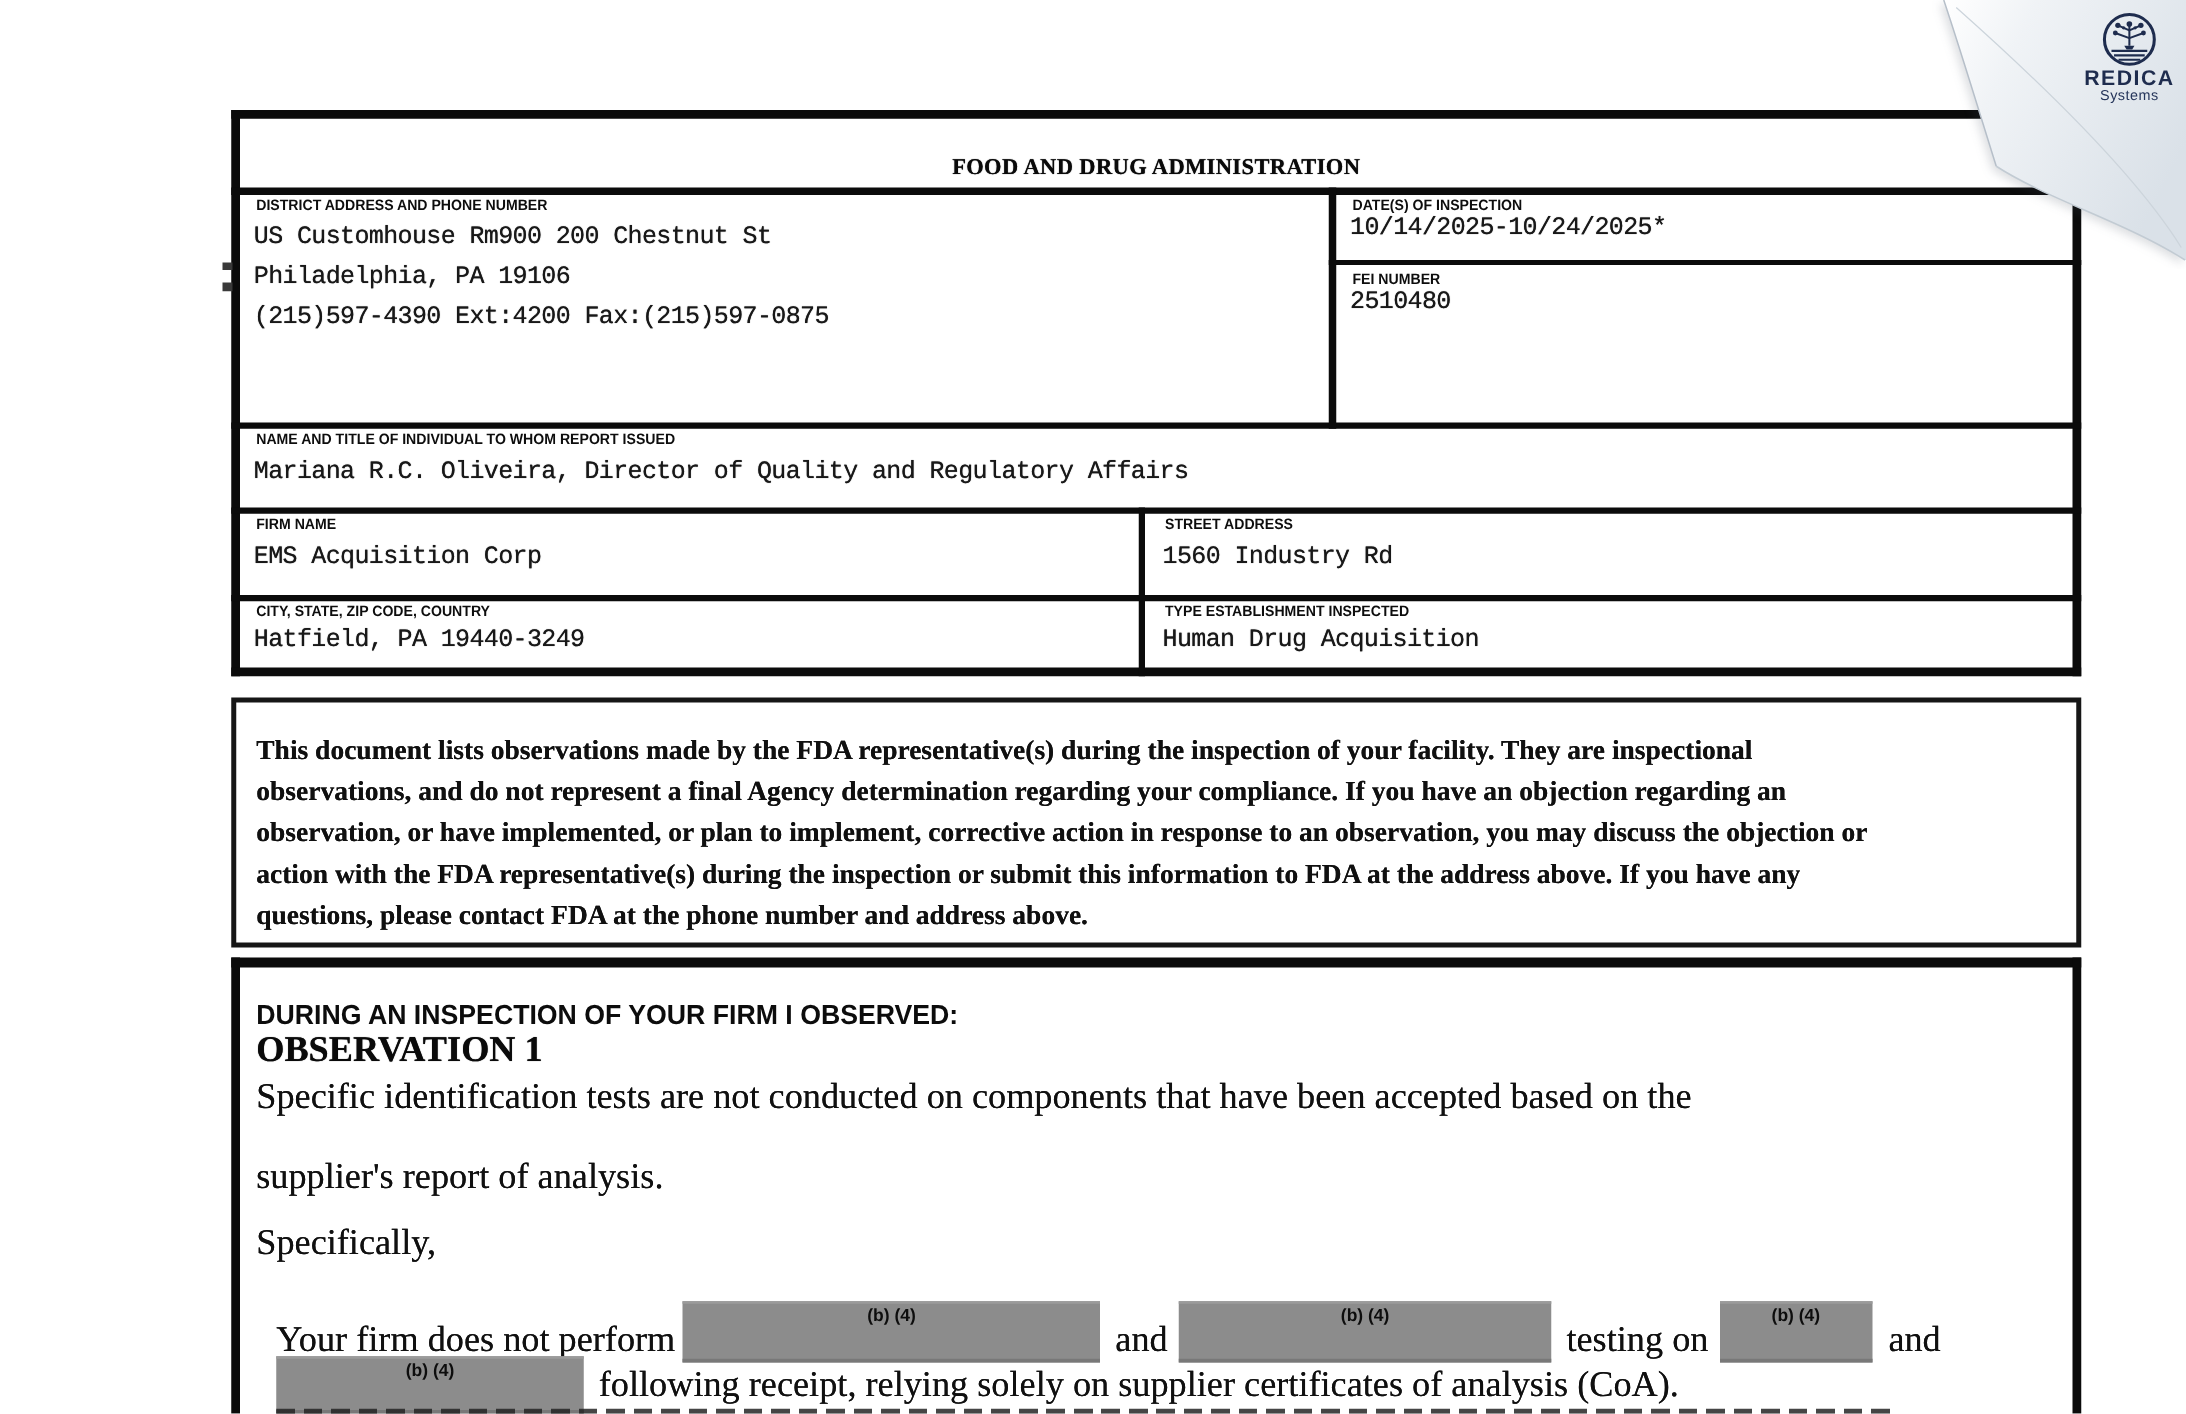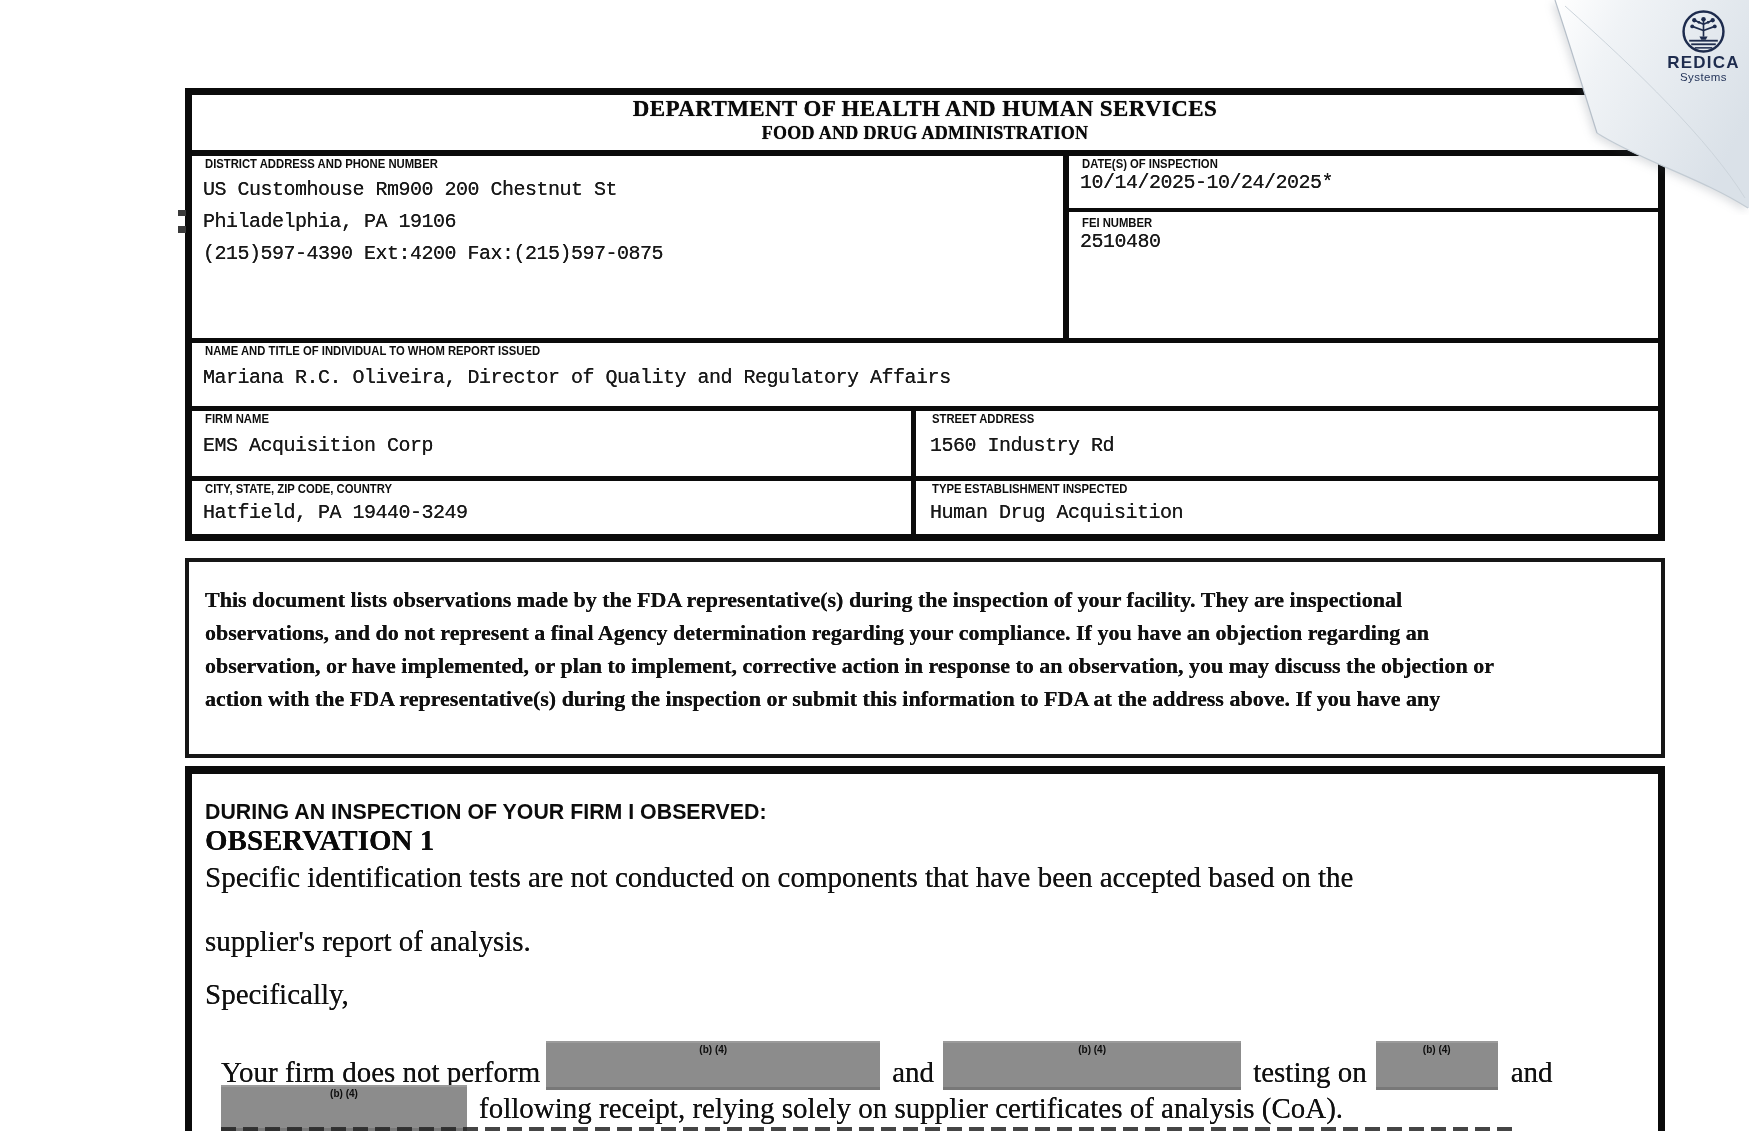--- a/index.html
+++ b/index.html
@@ -55,21 +55,21 @@
   }
   .rowA { left:221px; top:1041px; height:51px; align-items:flex-end; }
   .rowB { left:221px; top:1085px; height:46px; align-items:center; }
   .rowA > span { margin-bottom:3px; }
   .redact {
     position:relative; background:#8c8c8c;
     border-top:2px solid #9b9b9b; border-bottom:3px solid #787878;
   }
   .redact .tag {
     position:absolute; top:1px; left:0; right:0; text-align:center;
-    font-family:"Liberation Sans", sans-serif; font-weight:bold; font-size:10px;
+    font-family:"Liberation Sans", sans-serif; font-weight:bold; font-size:14px;
     color:#0d0d0d; text-shadow:none;
   }
   .tick { position:absolute; background:#3a3a3a; }
   .clip-band {
     position:absolute; left:221px; top:1127px; width:1292px; height:5px;
     background:repeating-linear-gradient(90deg,#242424 0 15px, transparent 15px 22px);
     opacity:0.85;
   }
   .curl-svg { position:absolute; left:1519px; top:0; width:230px; height:215px; }
   .logo-icon { position:absolute; left:1681px; top:9px; width:45px; height:45px; }
@@ -101,21 +101,20 @@
   <div class="rule" style="left:185px; top:338px; width:1480px; height:5px;"></div>
   <div class="rule" style="left:185px; top:406px; width:1480px; height:5px;"></div>
   <div class="rule" style="left:185px; top:476px; width:1480px; height:5px;"></div>
   <div class="rule" style="left:1063px;top:150px; width:6px;  height:193px;"></div>
   <div class="rule" style="left:1063px;top:208px; width:602px; height:4px;"></div>
   <div class="rule" style="left:911px; top:406px; width:5px;  height:135px;"></div>
 
   <div class="tick" style="left:178px; top:210px; width:8px; height:6px;"></div>
   <div class="tick" style="left:178px; top:226px; width:8px; height:7px;"></div>
 
-  <div class="title1">DEPARTMENT OF HEALTH AND HUMAN SERVICES</div>
   <div class="title2">FOOD AND DRUG ADMINISTRATION</div>
 
   <div class="label" style="left:205px; top:157px;">DISTRICT ADDRESS AND PHONE NUMBER</div>
   <div class="mono mono-lines" style="left:203px; top:174px;">
     <div>US Customhouse Rm900 200 Chestnut St</div>
     <div>Philadelphia, PA 19106</div>
     <div>(215)597-4390 Ext:4200 Fax:(215)597-0875</div>
   </div>
 
   <div class="label" style="left:1082px; top:157px;">DATE(S) OF INSPECTION</div>
@@ -136,20 +135,21 @@
   <div class="mono" style="left:203px; top:501px;">Hatfield, PA 19440-3249</div>
   <div class="label" style="left:932px; top:482px;">TYPE ESTABLISHMENT INSPECTED</div>
   <div class="mono" style="left:930px; top:501px;">Human Drug Acquisition</div>
 
   <div class="box2"></div>
   <div class="disclaimer">
     <div>This document lists observations made by the FDA representative(s) during the inspection of your facility. They are inspectional</div>
     <div>observations, and do not represent a final Agency determination regarding your compliance. If you have an objection regarding an</div>
     <div>observation, or have implemented, or plan to implement, corrective action in response to an observation, you may discuss the objection or</div>
     <div>action with the FDA representative(s) during the inspection or submit this information to FDA at the address above. If you have any</div>
+    <div>questions, please contact FDA at the phone number and address above.</div>
   </div>
 
   <div class="rule" style="left:185px; top:766px; width:1480px; height:8px;"></div>
   <div class="rule" style="left:185px; top:766px; width:7px;  height:365px;"></div>
   <div class="rule" style="left:1658px;top:766px; width:7px;  height:365px;"></div>
 
   <div class="during">DURING AN INSPECTION OF YOUR FIRM I OBSERVED:</div>
   <div class="obs-title">OBSERVATION 1</div>
   <div class="serif-body" style="top:861px;">Specific identification tests are not conducted on components that have been accepted based on the</div>
   <div class="serif-body" style="top:898px;margin-top:27px;">supplier's report of analysis.</div>

